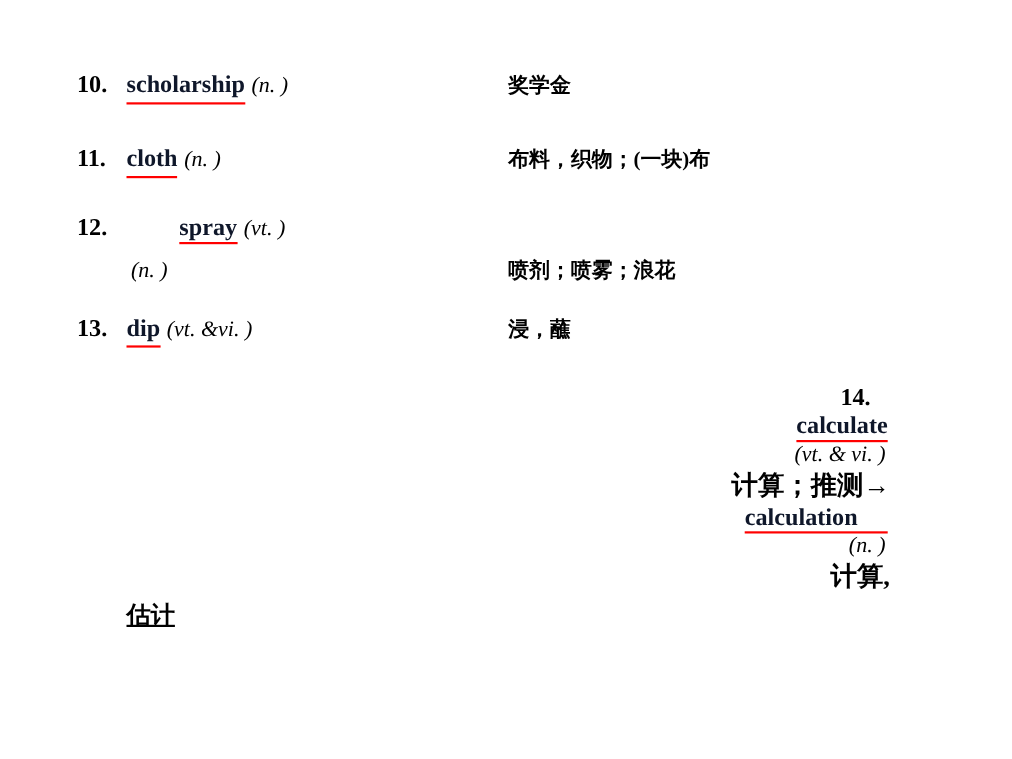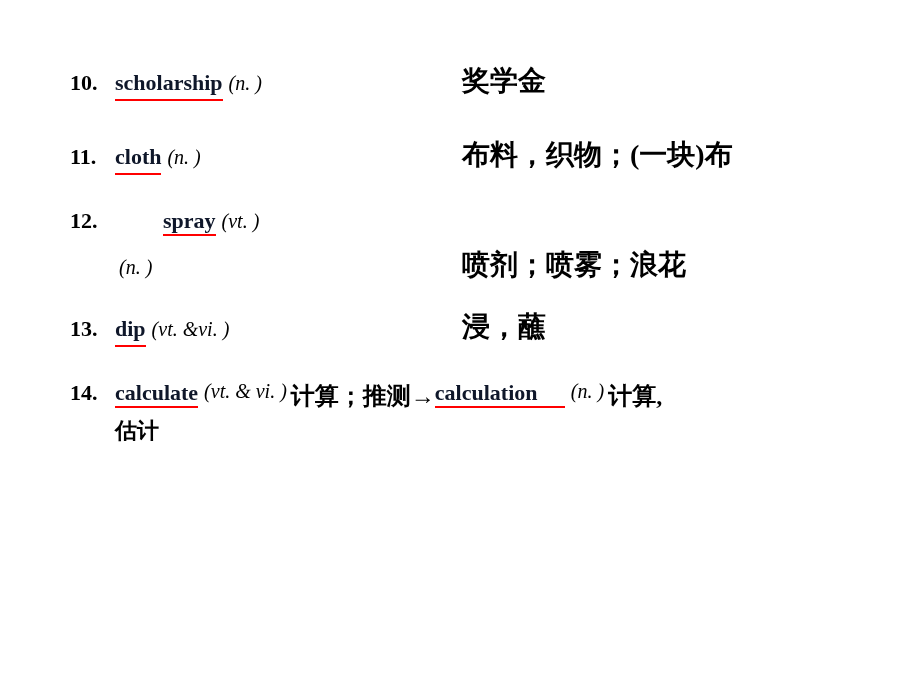--- a/index.html
+++ b/index.html
@@ -42,21 +42,21 @@
 
     .entry-left {
       display: flex;
       align-items: baseline;
       flex: 1;
       flex-wrap: wrap;
     }
 
     .entry-right {
       flex: 1;
-      font-size: 28px;
+      font-size: 19px;
       font-weight: bold;
     }
 
     .word-underline {
       color: #0f172a;
       font-weight: bold;
       font-size: 22px;
       border-bottom: 2px solid #ff0000;
       margin-right: 2px;
       display: inline-block;
@@ -84,22 +84,23 @@
     }
 
     .entry-12-row2 {
       display: flex;
       align-items: baseline;
       margin-bottom: 22px;
     }
 
     .entry-14-row {
       display: flex;
-      align-items: flex-start;
+      align-items: flex-end;
       flex-wrap: wrap;
+      flex-direction: column;
     }
   </style>
 </head>
 <body>
 
 <div class="page">
 
   <div class="entry">
     <span class="entry-number">10.</span>
     <div class="entry-left">
@@ -147,16 +148,16 @@
   <div>
     <div class="entry-14-row">
       <span class="entry-number">14.</span>
       <span class="word-underline">calculate</span>
       <span class="pos">(vt. &amp; vi. )</span>
       <span class="definition">计算；推测→</span>
       <span class="word-underline" style="min-width:130px;">calculation</span>
       <span class="pos">(n. )</span>
       <span class="definition">计算,</span>
     </div>
-    <div style="padding-left: 45px; font-size:22px; font-weight:bold; margin-top:4px;">估计</div>
+    <div style="padding-left: 45px; font-size:22px; font-weight:bold; margin-top:4px;text-decoration:underline;">估计</div>
   </div>
 
 </div>
 
 </body></html>

